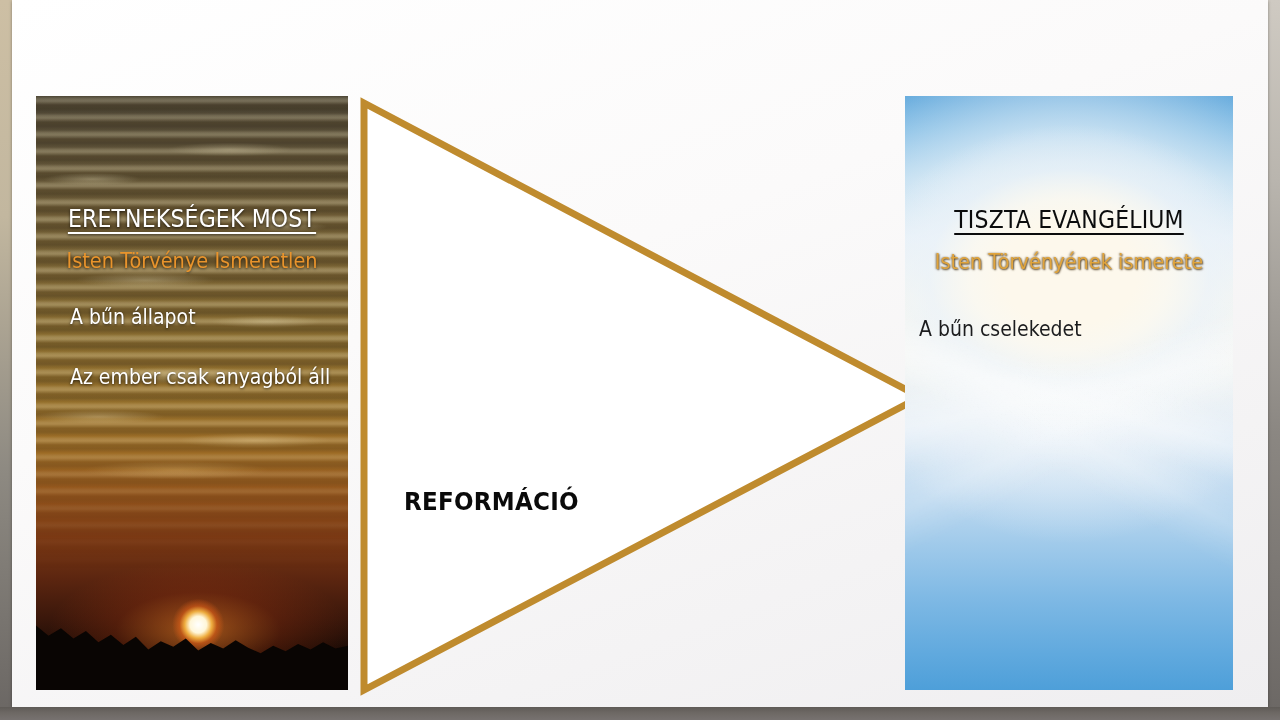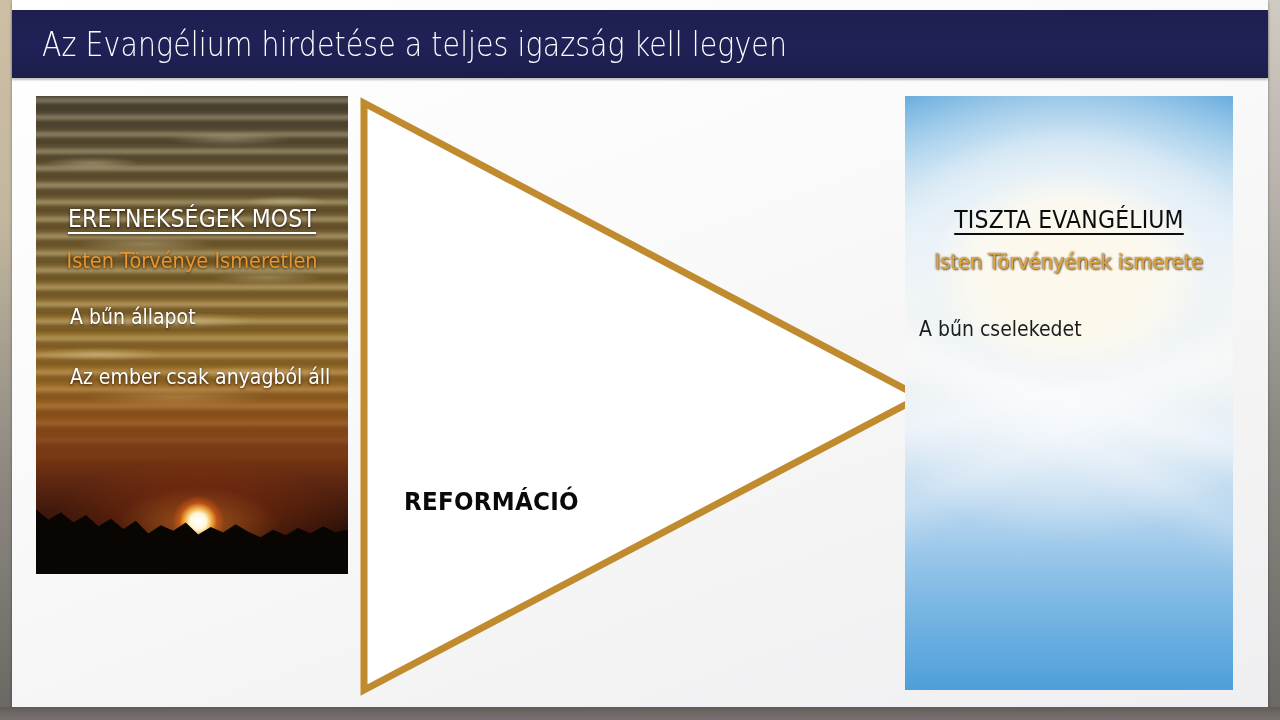--- a/index.html
+++ b/index.html
@@ -74,21 +74,21 @@
     transform-origin: left center;
     transform: translateY(-50%) scaleX(0.86);
   }
 
   
   #left-panel {
     position: absolute;
     left: 24px;
     top: 96px;
     width: 312px;
-    height: 478px;
+    height: 594px;
     overflow: hidden;
     background: #2b2416;
   }
   #left-photo {
     position: absolute;
     inset: 0;
     background:
       
       radial-gradient(circle 26px at 52% 89%, #ffffff 0%, #fff6d8 32%, rgba(255,190,70,0.85) 52%, rgba(226,96,24,0.55) 72%, rgba(150,45,10,0.0) 100%),
       radial-gradient(ellipse 150px 70px at 52% 90%, rgba(255,140,40,0.55) 0%, rgba(170,55,15,0.25) 55%, rgba(90,30,10,0) 100%),
@@ -362,19 +362,16 @@
 
       <div class="panel-heading" id="right-heading">
         <u>TISZTA EVANGÉLIUM</u>
       </div>
       <div class="panel-subheading" id="right-subheading">Isten Törvényének ismerete</div>
       <div class="panel-line" id="right-line-1">A bűn cselekedet</div>
     </div>
 
   </div>
 
-  <div id="title-band">
-    <div id="title-text">Az Evangélium hirdetése a teljes igazság kell legyen</div>
-  </div>
 
   <div id="bottom-strip"></div>
 
 </div>
 
 </body></html>

